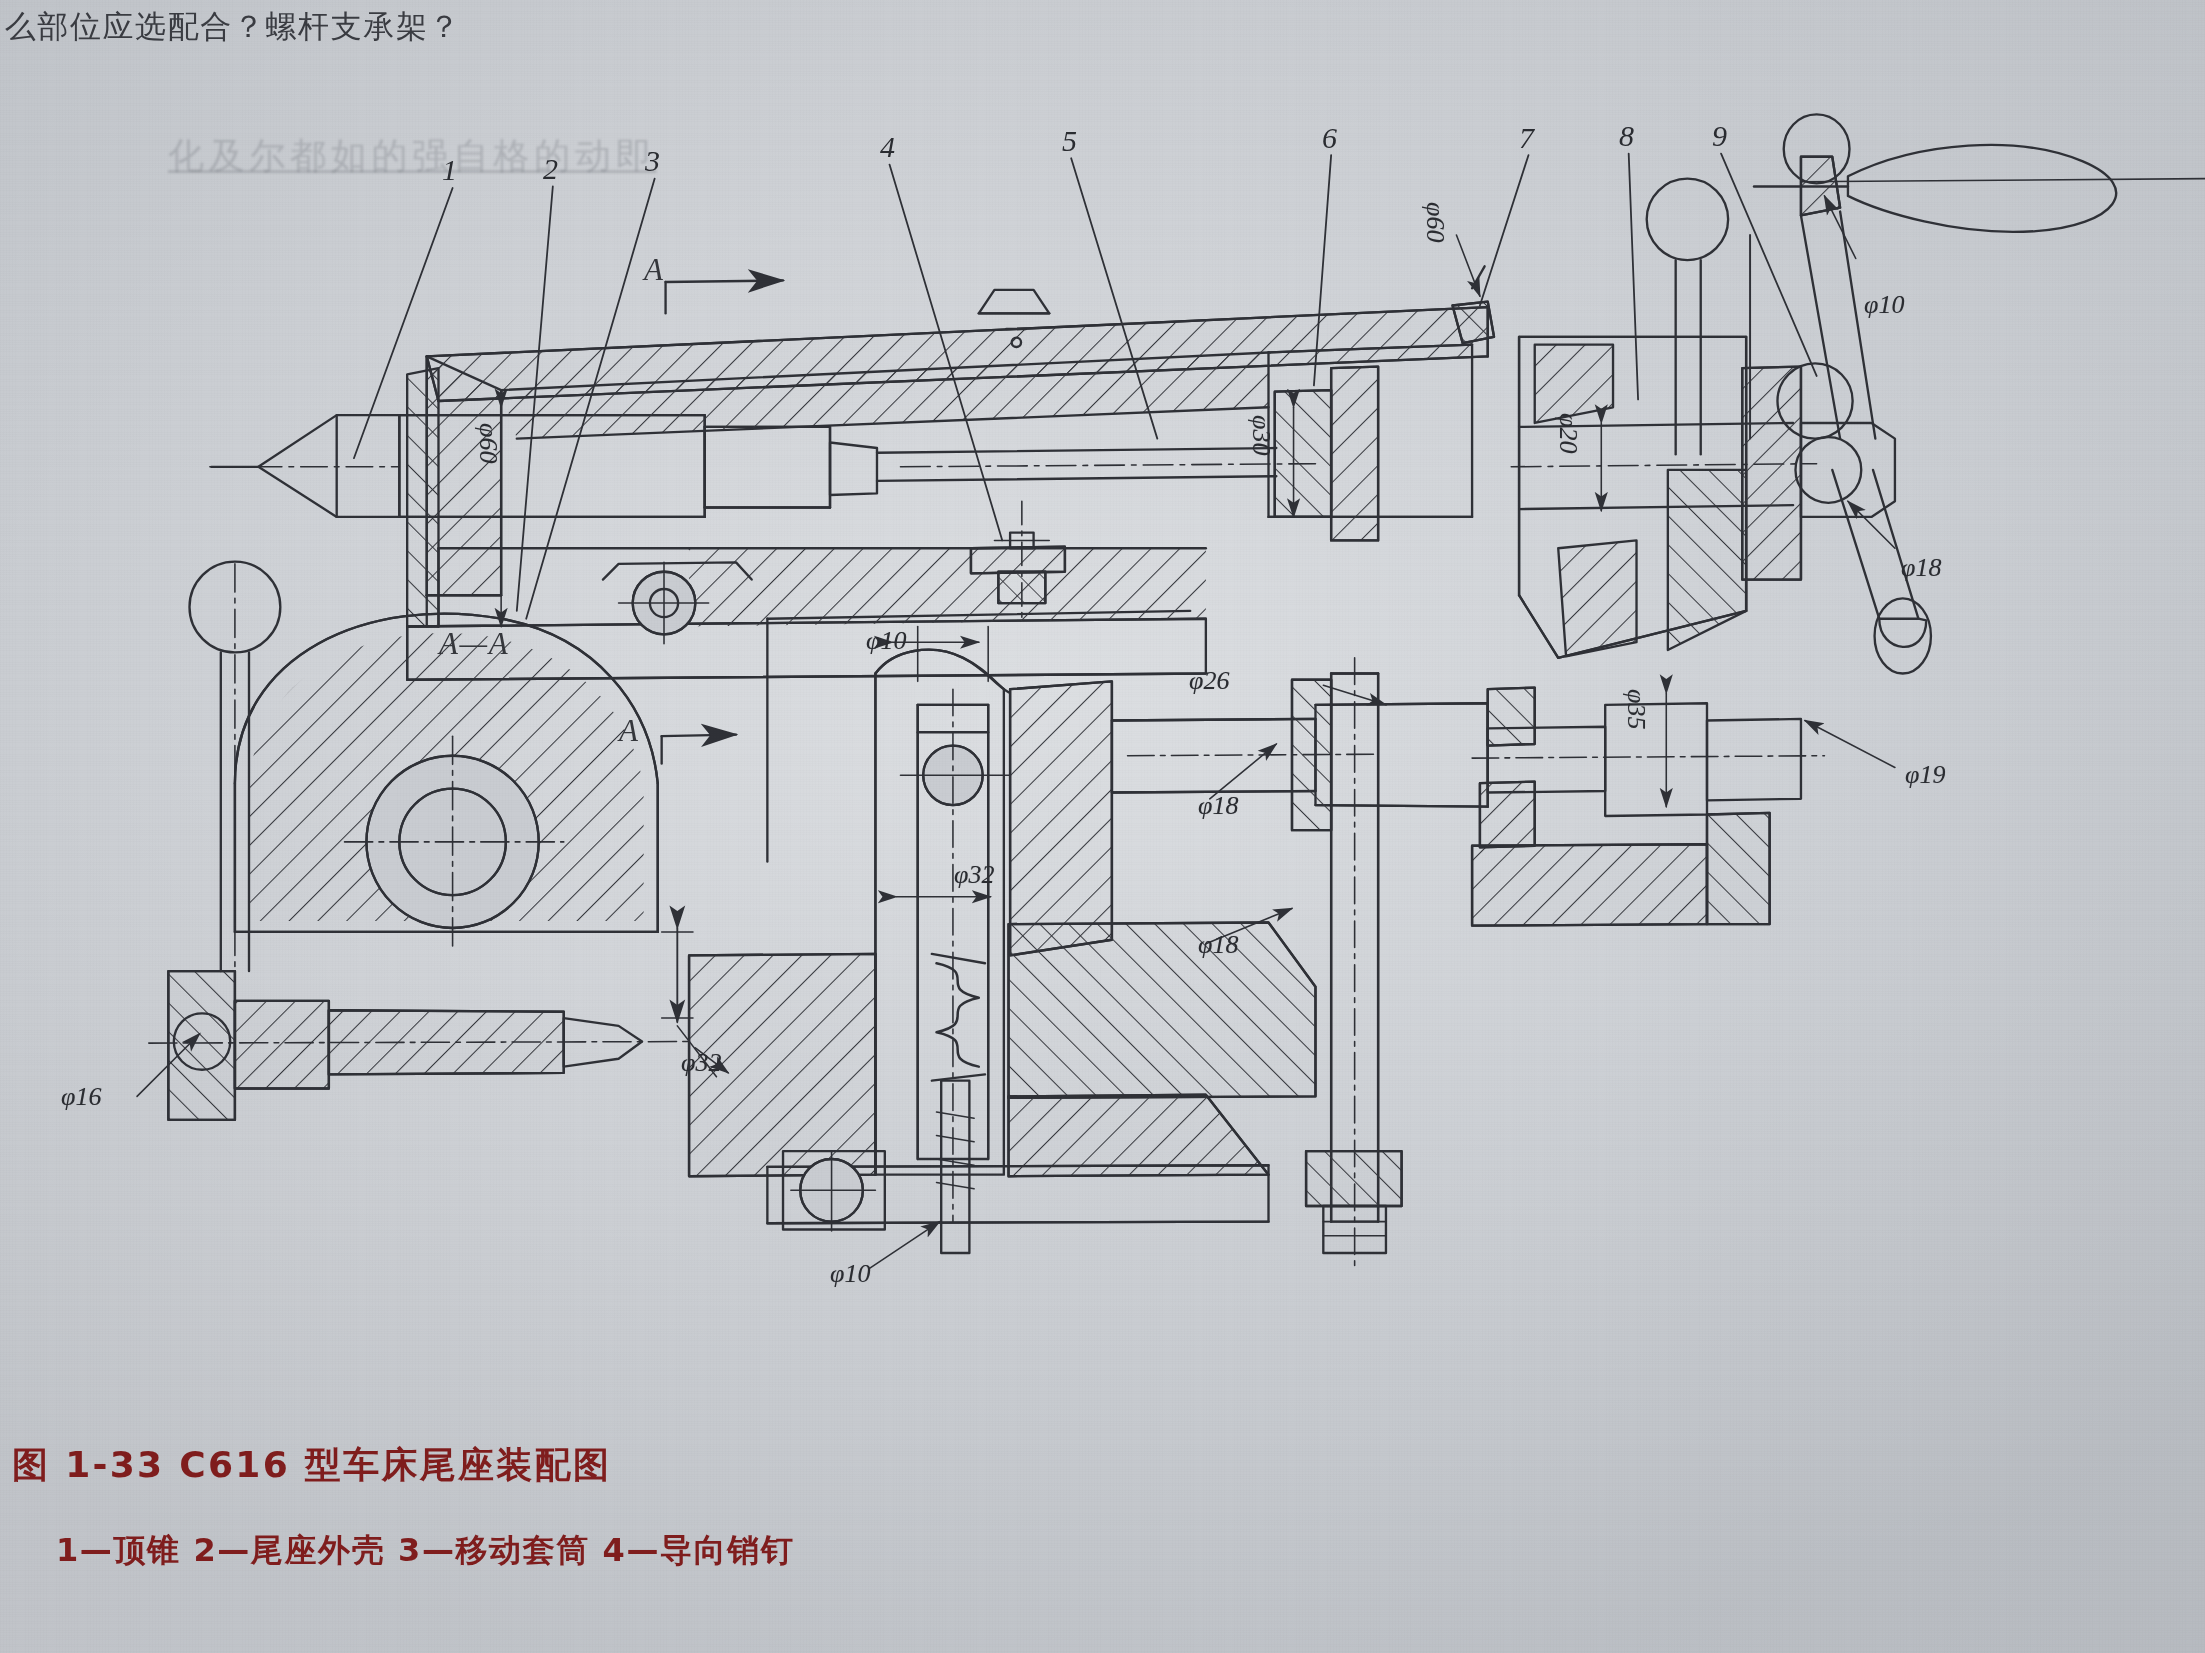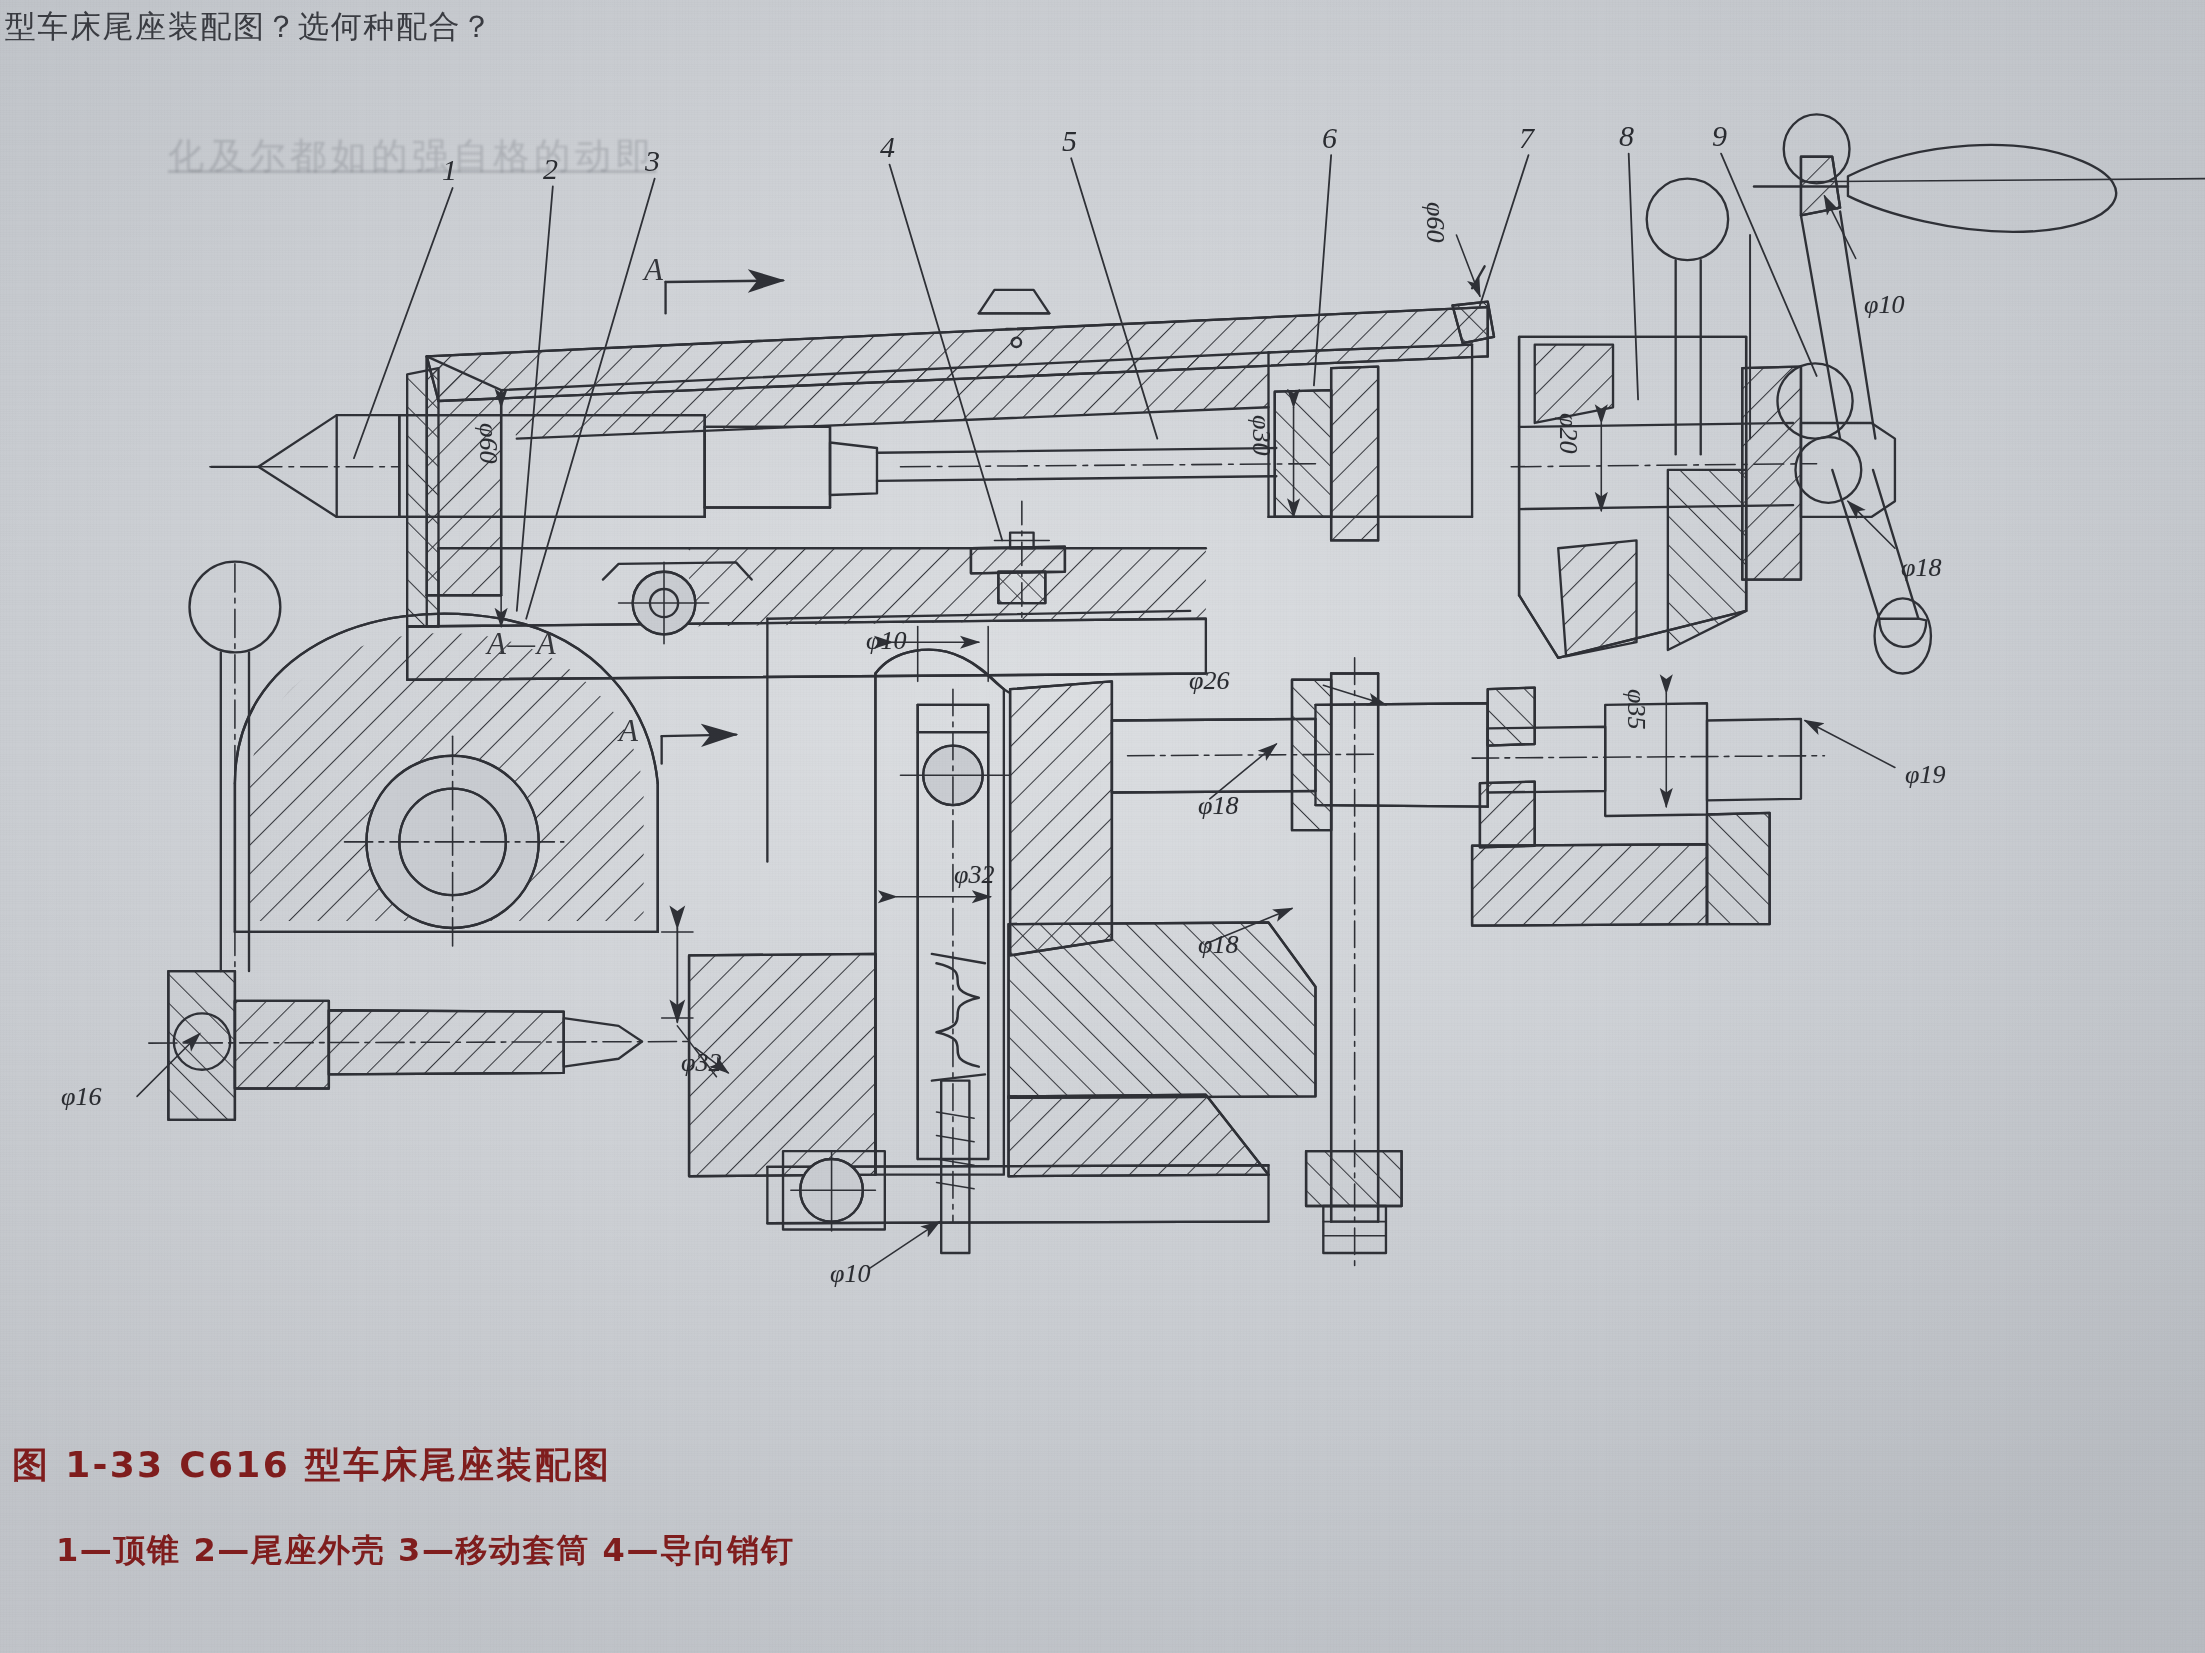--- a/index.html
+++ b/index.html
@@ -86,21 +86,21 @@
 </style>
 </head>
 <body>
 
 <div id="page">
 
   <div id="paper-tone"></div>
 
   <div class="ghost" style="left:168px;top:132px;font-size:36px;text-decoration:underline;">化及尔都如的强自格的动即</div>
 
-  <div class="hdr-text" style="left:4.7px;top:6.3px;">型车床尾座装配图？选何种配合？</div>
+  <div class="hdr-text" style="left:4.7px;top:6.3px;">么部位应选配合？螺杆支承架？</div>
 
   <svg class="layer" viewBox="0 0 2816 2112">
     <defs>
 
       <pattern id="hatchR" width="26" height="26" patternUnits="userSpaceOnUse" patternTransform="rotate(45)">
         <line x1="0" y1="0" x2="0" y2="26" stroke="#35373d" stroke-width="2.6"></line>
       </pattern>
 
       <pattern id="hatchL" width="26" height="26" patternUnits="userSpaceOnUse" patternTransform="rotate(-45)">
         <line x1="0" y1="0" x2="0" y2="26" stroke="#35373d" stroke-width="2.6"></line>
@@ -425,21 +425,21 @@
   <div class="callout" style="left:543px;top:152px;">2</div>
   <div class="callout" style="left:645px;top:144px;">3</div>
   <div class="callout" style="left:880px;top:130px;">4</div>
   <div class="callout" style="left:1062px;top:124px;">5</div>
   <div class="callout" style="left:1322px;top:121px;">6</div>
   <div class="callout" style="left:1519px;top:121px;">7</div>
   <div class="callout" style="left:1619px;top:119px;">8</div>
   <div class="callout" style="left:1712px;top:119px;">9</div>
 
   <div class="sec-label" style="left:644px;top:252px;">A</div>
-  <div class="sec-label" style="left:439px;top:626px;margin-left:48px;">A—A</div>
+  <div class="sec-label" style="left:439px;top:626px;">A—A</div>
   <div class="sec-label" style="left:619px;top:713px;">A</div>
 
   <div class="dim v" style="left:503px;top:423px;transform:rotate(90deg);">φ60</div>
   <div class="dim v" style="left:1450px;top:202px;transform:rotate(90deg);">φ60</div>
   <div class="dim v" style="left:1276px;top:415px;transform:rotate(90deg);">φ30</div>
   <div class="dim v" style="left:1583px;top:413px;transform:rotate(90deg);">φ20</div>
   <div class="dim" style="left:1864px;top:290px;">φ10</div>
   <div class="dim" style="left:1901px;top:553px;">φ18</div>
   <div class="dim" style="left:1905px;top:760px;">φ19</div>
   <div class="dim v" style="left:1651px;top:689px;transform:rotate(90deg);">φ35</div>

